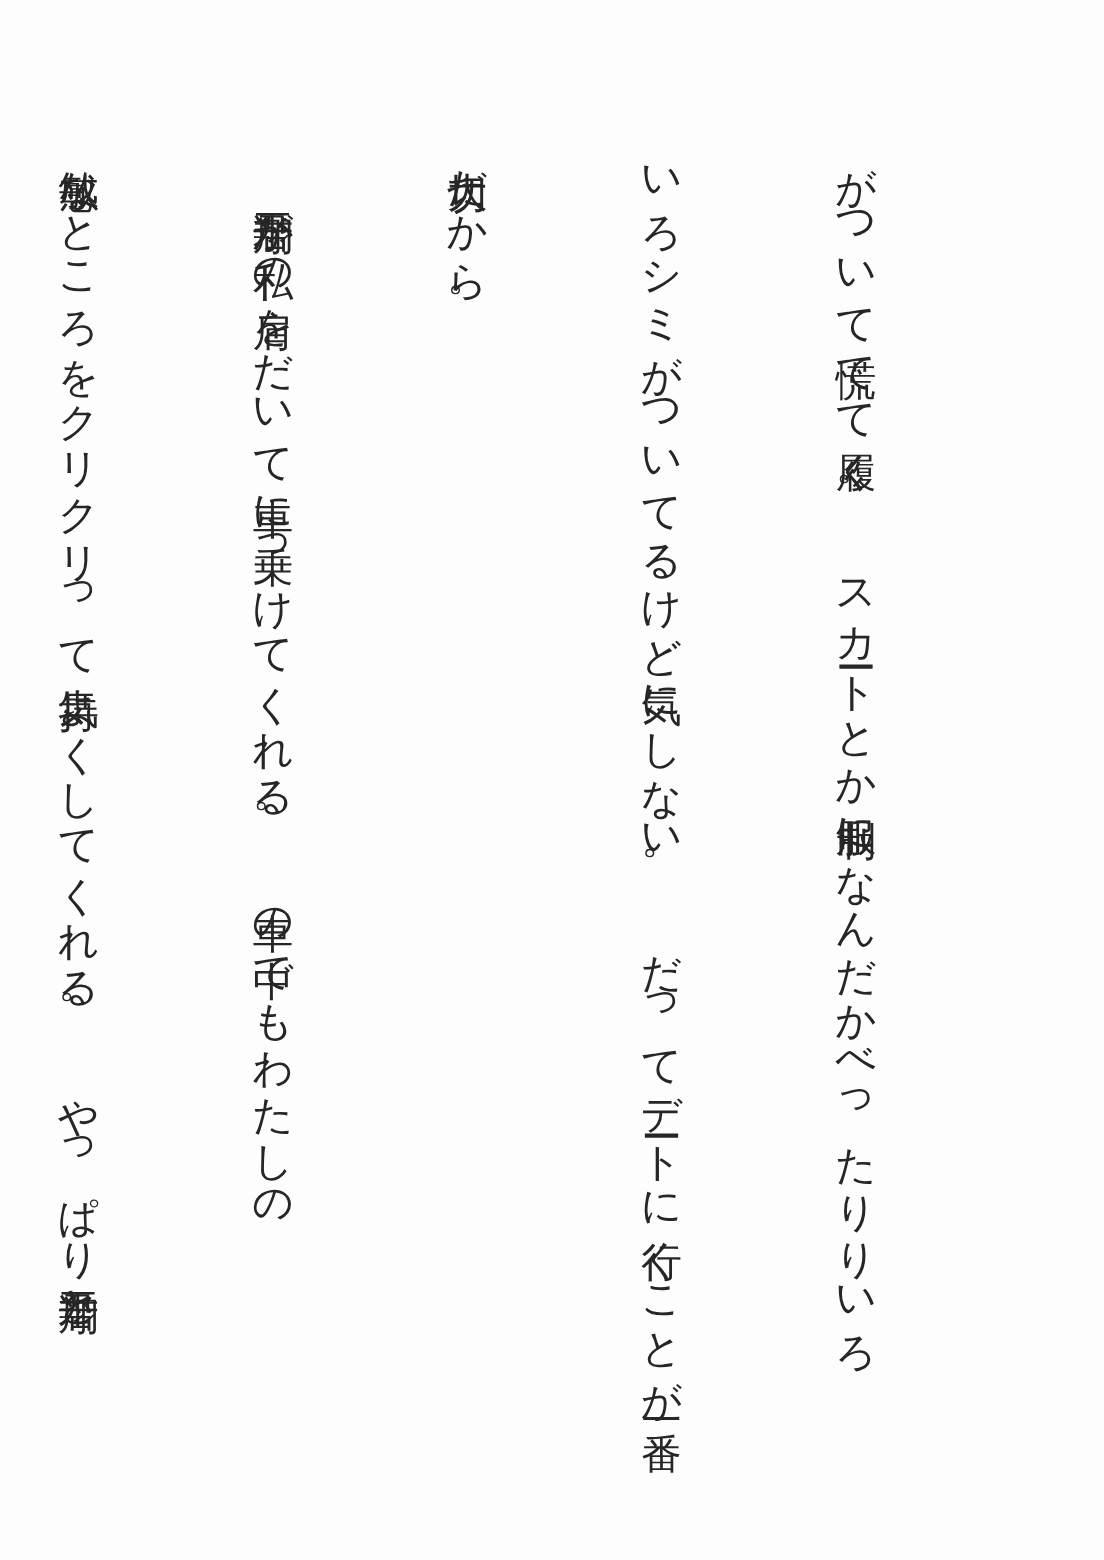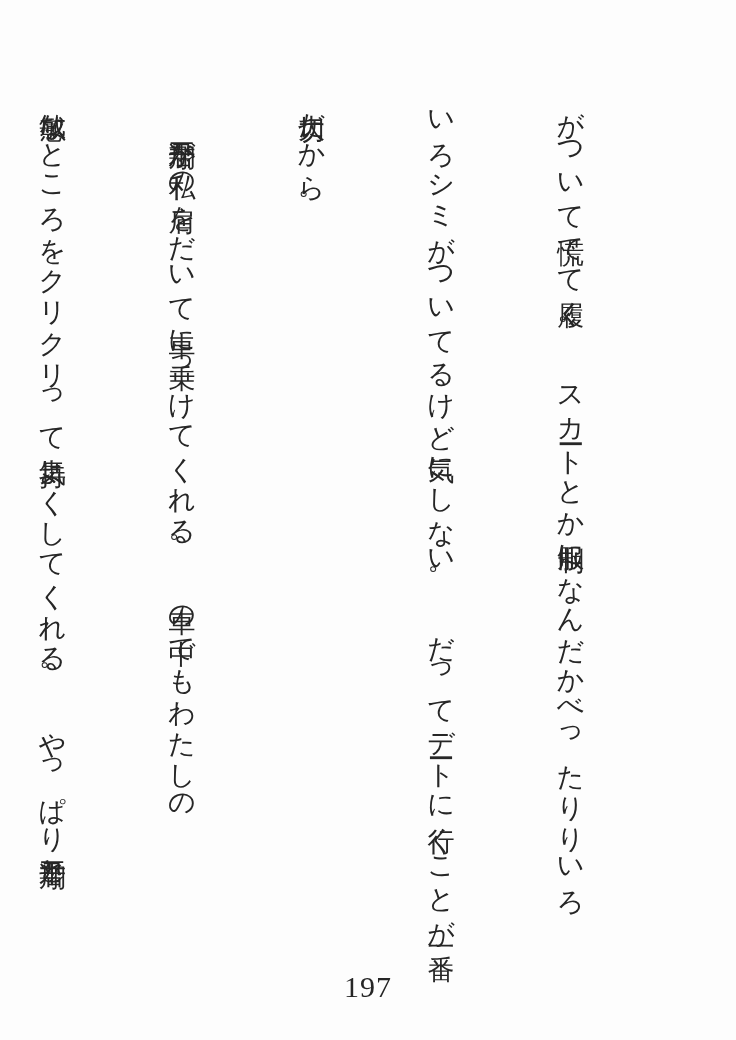--- a/index.html
+++ b/index.html
@@ -62,15 +62,14 @@
     
     
     
     
     
     
     
     
   </div>
 
-  <div class="page-number">197</div>
 
 </div>
 
 </body></html>

